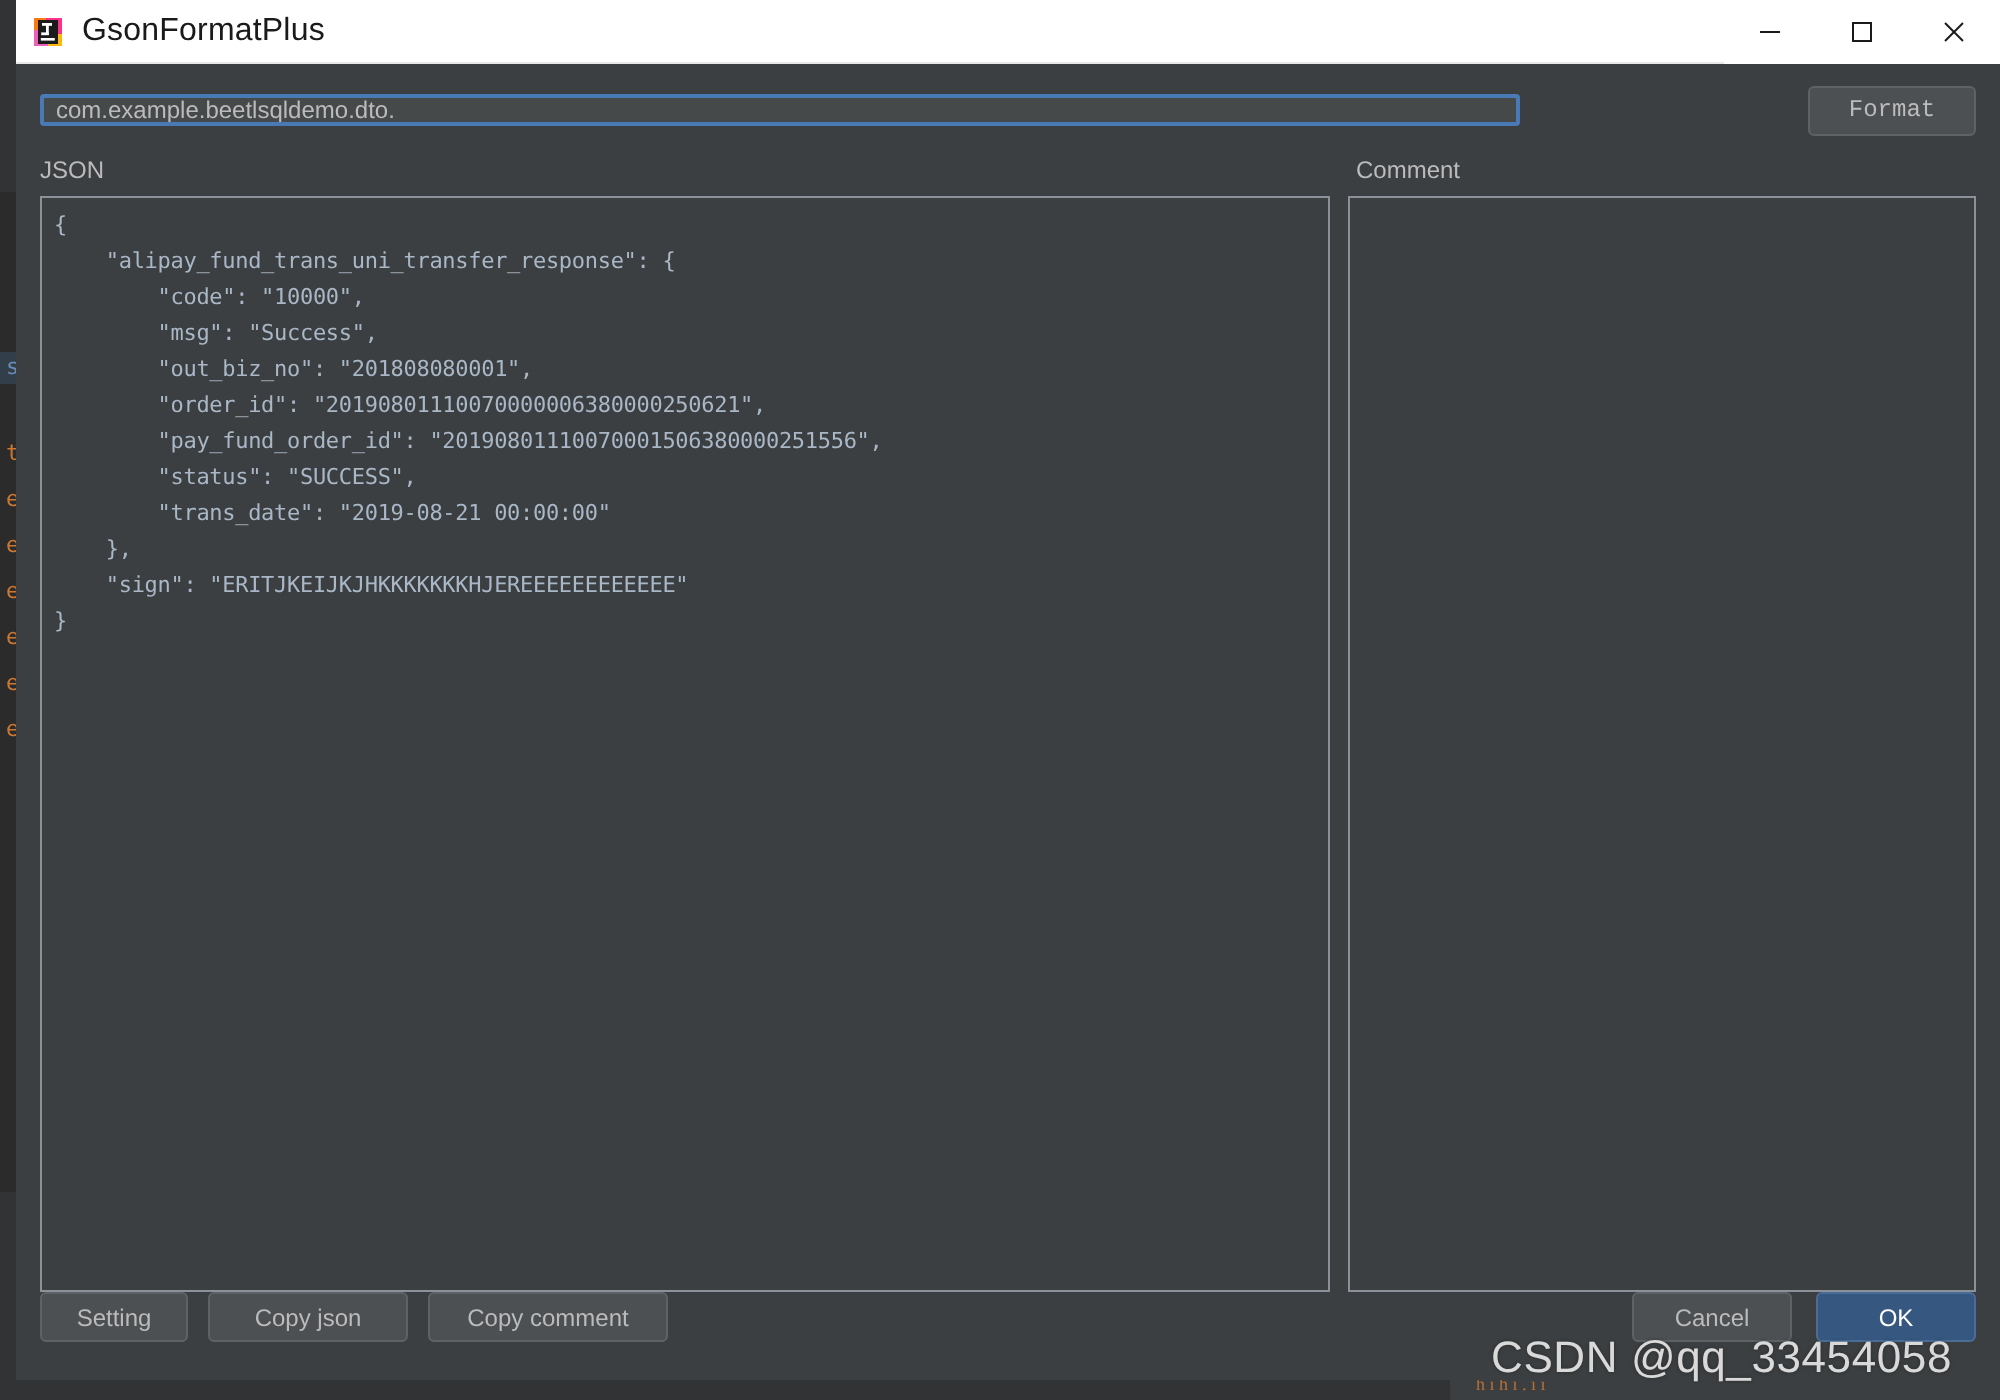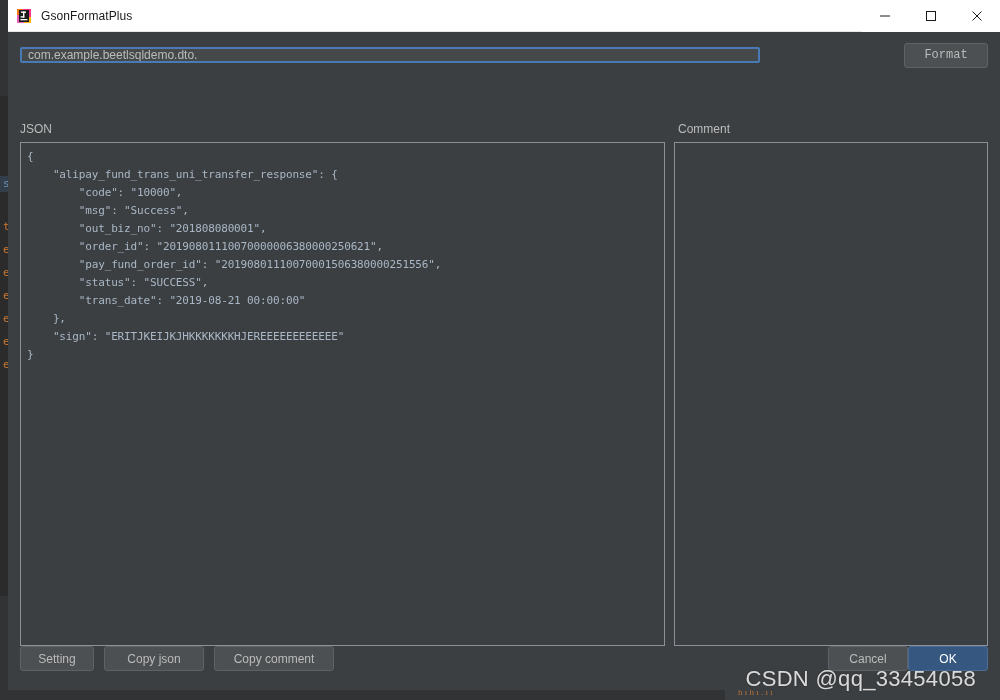--- a/index.html
+++ b/index.html
@@ -103,21 +103,21 @@
   }
   #app-icon {
     width: 16px; height: 16px;
     margin-left: 8px;
     position: relative;
     flex: 0 0 auto;
   }
   #app-icon svg { display: block; }
   #title-text {
     margin-left: 9px;
-    font-size: 12px;
+    font-size: 16px;
     color: #1a1a1a;
     font-family: "Liberation Sans", sans-serif;
     letter-spacing: .1px;
   }
   #window-controls {
     margin-left: auto;
     display: flex;
     height: 32px;
   }
   .win-btn {
@@ -162,21 +162,20 @@
     font-family: Liberation Mono, monospace;
     font-size: 12px;
     cursor: pointer;
   }
 
   
   #labels-row {
     height: 20px;
     flex: 0 0 auto;
     position: relative;
-    margin-top: 44px;
   }
   .panel-label {
     position: absolute;
     top: 0;
     font-size: 12px;
     color: #bbbbbb;
   }
   #label-json { left: 12px; }
   #label-comment { left: 670px; }
 
@@ -235,21 +234,21 @@
     cursor: pointer;
     padding: 0 12px;
   }
   #setting-button   { width: 74px; padding: 0; }
   #copy-json-button { width: 100px; padding: 0; margin-left: 10px; }
   #copy-comment-button { width: 120px; padding: 0; margin-left: 10px; }
 
   #right-buttons {
     margin-left: auto;
     display: flex;
-    gap: 0;
+    gap: 12px;
   }
   #cancel-button {
     width: 80px;
     padding: 0;
   }
   #ok-button {
     width: 80px;
     padding: 0;
     background: #365880;
     border: 1px solid #4a6c96;

